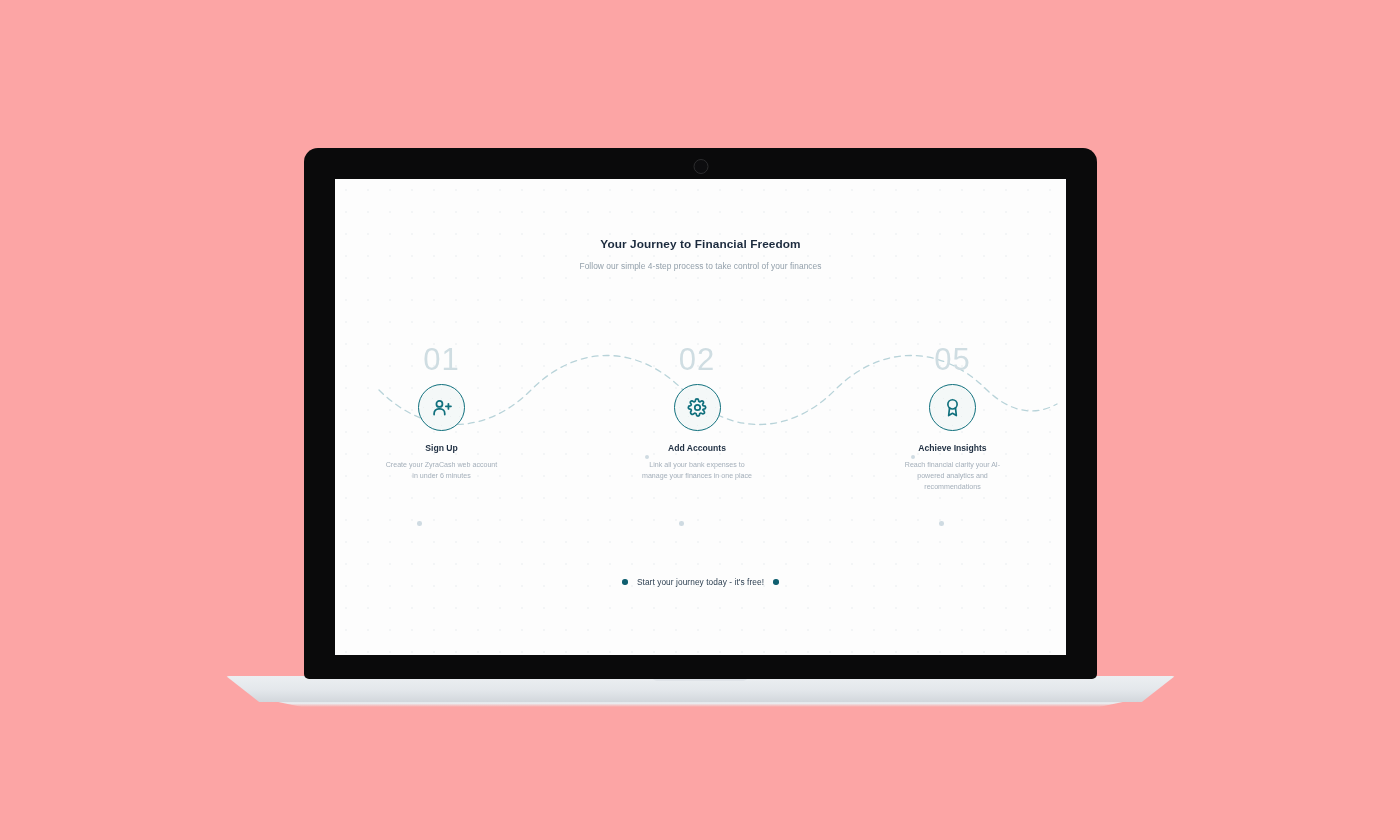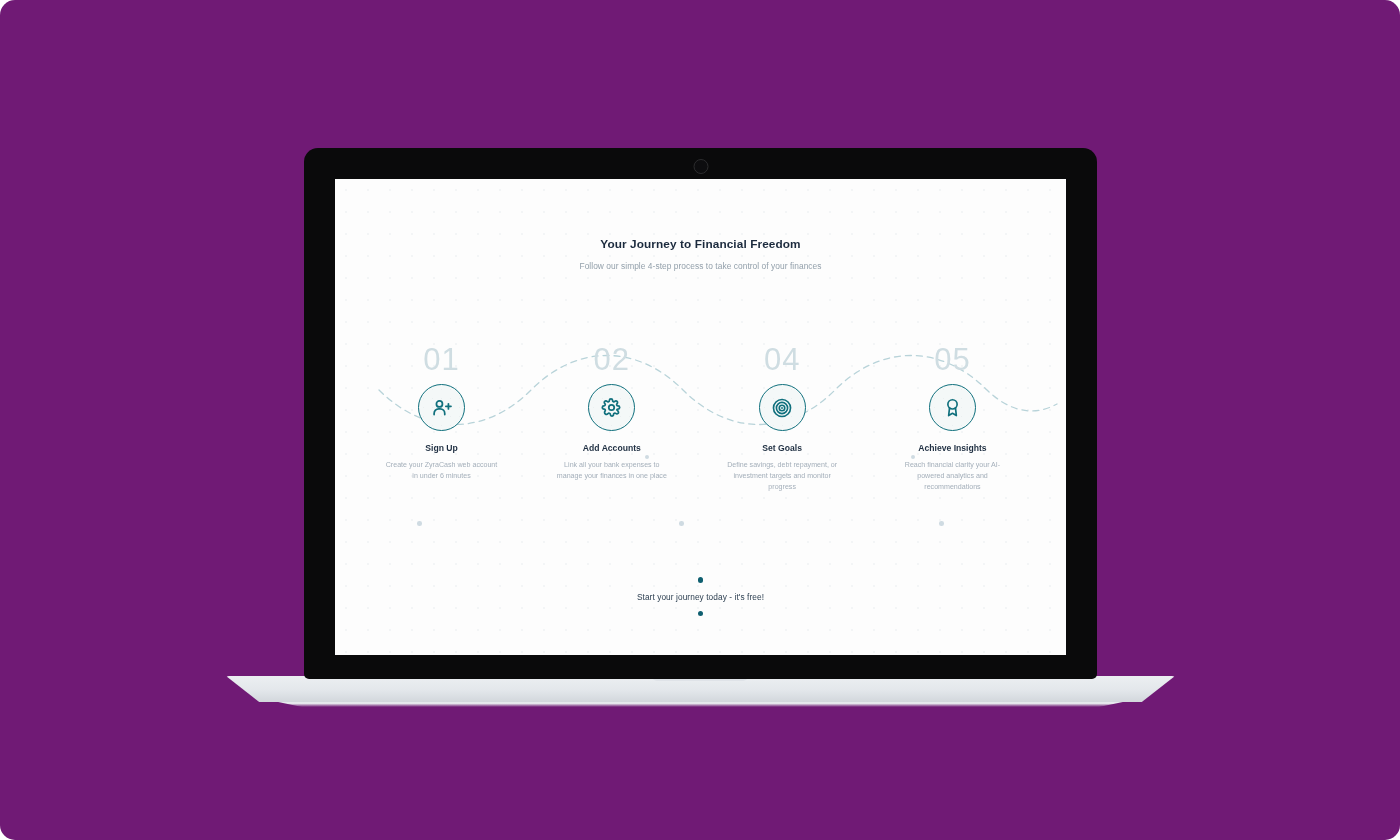--- a/index.html
+++ b/index.html
@@ -9,22 +9,21 @@
     height: 840px;
     background: #ffffff;
     font-family: "Liberation Sans", sans-serif;
     overflow: hidden;
   }
 
   #stage {
     position: relative;
     width: 1400px;
     height: 840px;
-    background: #701a75;
-    border-radius: 15px;
+    background: #fca5a5;
   }
 
   
   .laptop-lid {
     position: absolute;
     left: 304px;
     top: 148px;
     width: 793px;
     height: 531px;
     background: #0a0a0b;
@@ -185,21 +184,20 @@
   
   .cta {
     position: absolute;
     left: 0;
     top: 398px;
     width: 731px;
     display: flex;
     align-items: center;
     justify-content: center;
     gap: 9px;
-    flex-direction: column;
   }
   .cta-dot {
     width: 5.5px;
     height: 5.5px;
     border-radius: 50%;
     background: #0f5f70;
   }
   .cta-text {
     font-size: 8.3px;
     color: #2e4052;
@@ -258,33 +256,20 @@
               <svg width="21" height="21" viewBox="0 0 24 24" fill="none" stroke="#10707d" stroke-width="2" stroke-linecap="round" stroke-linejoin="round">
                 <circle cx="12" cy="12" r="3.1"></circle>
                 <path d="M19.1 14.6a1.5 1.5 0 0 0 .3 1.65l.05.05a1.8 1.8 0 1 1-2.55 2.55l-.05-.05a1.5 1.5 0 0 0-1.65-.3 1.5 1.5 0 0 0-.9 1.37v.14a1.8 1.8 0 1 1-3.6 0v-.07a1.5 1.5 0 0 0-.98-1.37 1.5 1.5 0 0 0-1.65.3l-.05.05A1.8 1.8 0 1 1 4.47 16.4l.05-.05a1.5 1.5 0 0 0 .3-1.65 1.5 1.5 0 0 0-1.37-.9h-.14a1.8 1.8 0 1 1 0-3.6h.07a1.5 1.5 0 0 0 1.37-.98 1.5 1.5 0 0 0-.3-1.65l-.05-.05A1.8 1.8 0 1 1 6.95 5l.05.05a1.5 1.5 0 0 0 1.65.3h.07A1.5 1.5 0 0 0 9.6 3.98v-.14a1.8 1.8 0 1 1 3.6 0v.07a1.5 1.5 0 0 0 .9 1.37 1.5 1.5 0 0 0 1.65-.3l.05-.05A1.8 1.8 0 1 1 18.35 7.5l-.05.05a1.5 1.5 0 0 0-.3 1.65v.07a1.5 1.5 0 0 0 1.37.9h.14a1.8 1.8 0 1 1 0 3.6h-.07a1.5 1.5 0 0 0-1.37.9z"></path>
               </svg>
             </div>
             <div class="step-title">Add Accounts</div>
             <div class="step-desc">Link all your bank expenses to manage your finances in one place</div>
           </div>
 
 
-          <div class="step">
-            <div class="step-num">04</div>
-            <div class="step-circle">
-              <svg width="22" height="22" viewBox="0 0 24 24" fill="none" stroke="#10707d" stroke-width="1.8" stroke-linecap="round" stroke-linejoin="round">
-                <circle cx="12" cy="12" r="9.3"></circle>
-                <circle cx="12" cy="12" r="6.1"></circle>
-                <circle cx="12" cy="12" r="3"></circle>
-                <circle cx="12" cy="12" r="1" fill="#10707d" stroke="none"></circle>
-              </svg>
-            </div>
-            <div class="step-title">Set Goals</div>
-            <div class="step-desc">Define savings, debt repayment, or investment targets and monitor progress</div>
-          </div>
 
           <div class="step">
             <div class="step-num">05</div>
             <div class="step-circle">
               <svg width="21" height="21" viewBox="0 0 24 24" fill="none" stroke="#10707d" stroke-width="1.9" stroke-linecap="round" stroke-linejoin="round">
                 <circle cx="12" cy="8.4" r="5.3"></circle>
                 <path d="M8.6 12.5 L7.6 21.2 L12 18.6 L16.4 21.2 L15.4 12.5"></path>
               </svg>
             </div>
             <div class="step-title">Achieve Insights</div>

